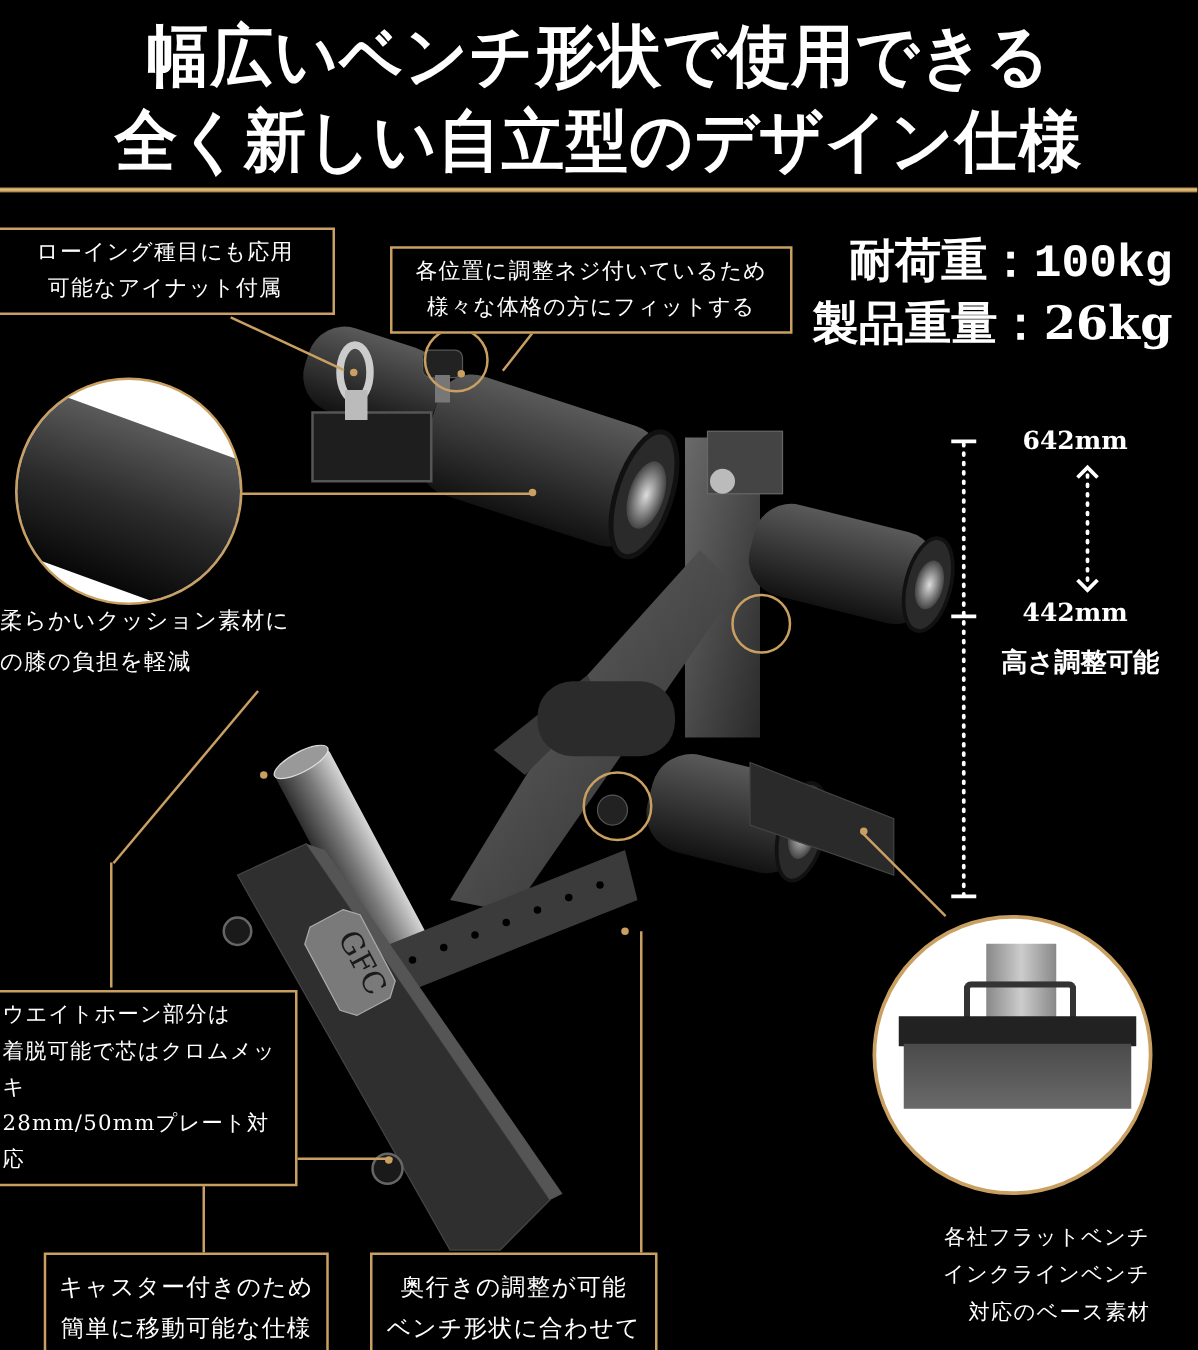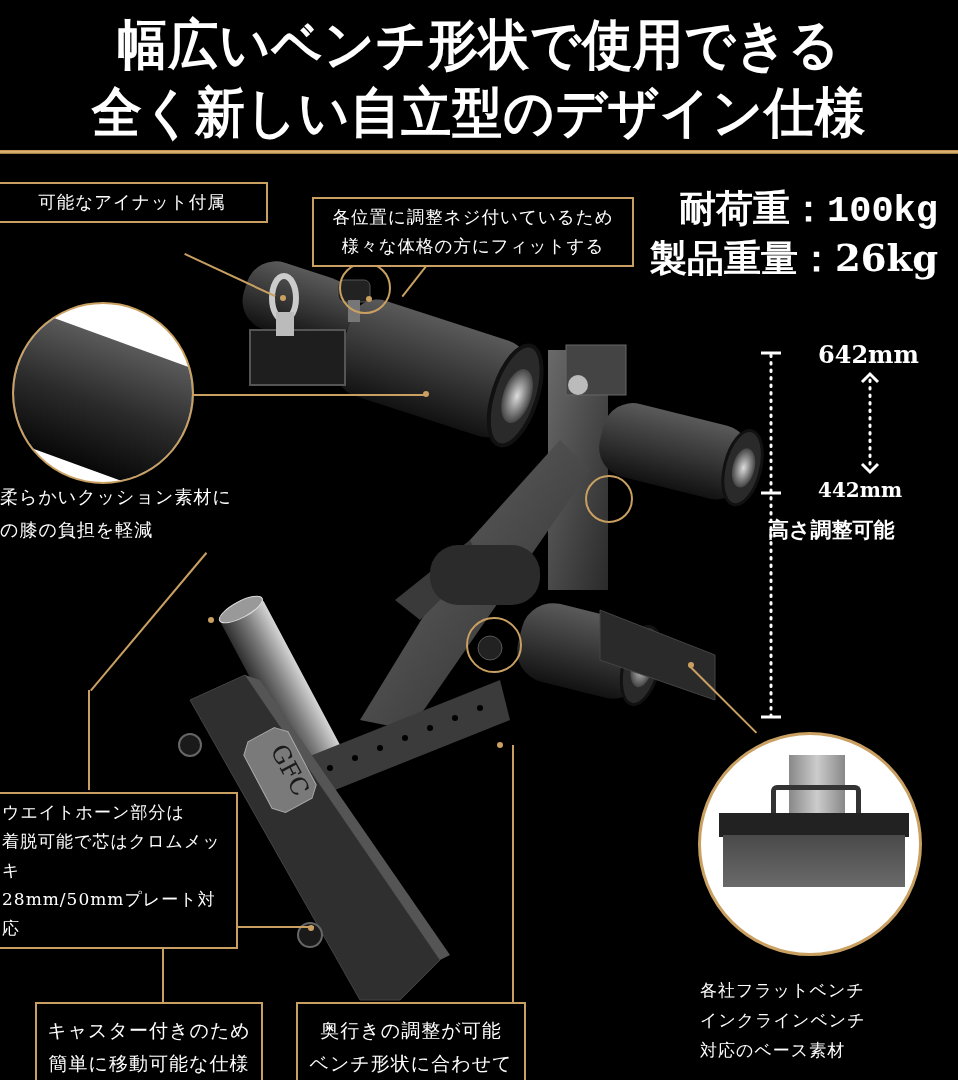--- a/index.html
+++ b/index.html
@@ -127,23 +127,23 @@
   <line x1="6" y1="8" x2="26" y2="8" stroke="#fff" stroke-width="3"></line>
   <line x1="16" y1="10" x2="16" y2="372" stroke="#fff" stroke-width="3" stroke-dasharray="1.5 6" stroke-linecap="round"></line>
   <line x1="6" y1="148" x2="26" y2="148" stroke="#fff" stroke-width="3"></line>
   <line x1="6" y1="372" x2="26" y2="372" stroke="#fff" stroke-width="3"></line>
 </svg>
 <svg class="abs" style="left:858px;top:370px" width="24" height="108">
   <polyline points="4,12 12,4 20,12" fill="none" stroke="#fff" stroke-width="3"></polyline>
   <line x1="12" y1="10" x2="12" y2="98" stroke="#fff" stroke-width="3" stroke-dasharray="1.5 6" stroke-linecap="round"></line>
   <polyline points="4,94 12,102 20,94" fill="none" stroke="#fff" stroke-width="3"></polyline>
 </svg>
-<div class="abs dim-text" style="left:818px;top:340px;font-size:24px;">642mm</div>
+<div class="abs dim-text" style="left:818px;top:340px;font-size:20px;">642mm</div>
 <div class="abs dim-text" style="left:818px;top:478px;font-size:20px;">442mm</div>
-<div class="abs dim-text" style="left:768px;top:516px;font-size:21px;">高さ調整可能</div>
+<div class="abs dim-text" style="left:801px;top:516px;font-size:21px;">高さ調整可能</div>
 
 <div class="abs line" style="left:185px;top:253px;width:100px;transform:rotate(25deg);"></div>
 <div class="abs dot" style="left:280px;top:295px;"></div>
 
 <div class="abs line" style="left:440px;top:250px;width:60px;transform:rotate(128deg);"></div>
 <div class="abs ring" style="left:339px;top:262px;width:52px;height:52px;"></div>
 <div class="abs dot" style="left:366px;top:296px;"></div>
 
 <div class="abs ring" style="left:12px;top:302px;width:182px;height:182px;overflow:hidden;background:#fff;">
   <div style="position:absolute;left:-40px;top:40px;width:280px;height:130px;transform:rotate(20deg);background:linear-gradient(#5a5a5a,#2b2b2b 50%,#080808);"></div>
@@ -170,20 +170,21 @@
 <div class="abs dot" style="left:688px;top:662px;"></div>
 
 <div class="abs ring" style="left:698px;top:732px;width:224px;height:224px;overflow:hidden;background:#fff;border-width:3px;">
   <div style="position:absolute;left:88px;top:20px;width:56px;height:78px;background:linear-gradient(90deg,#888,#ccc,#888);"></div>
   <div style="position:absolute;left:70px;top:50px;width:90px;height:30px;border:5px solid #333;border-bottom:none;border-radius:6px 6px 0 0;"></div>
   <div style="position:absolute;left:18px;top:78px;width:190px;height:24px;background:#222;"></div>
   <div style="position:absolute;left:22px;top:100px;width:182px;height:52px;background:linear-gradient(#4a4a4a,#6a6a6a);"></div>
 </div>
 
 <div class="abs callout" style="left:-4px;top:182px;width:272px;">
+  <div>ローイング種目にも応用</div>
   <div>可能なアイナット付属</div>
 </div>
 
 <div class="abs callout" style="left:312px;top:184px;width:322px;margin-top:13px;">
   <div>各位置に調整ネジ付いているため</div>
   <div>様々な体格の方にフィットする</div>
 </div>
 
 <div class="abs plain-text" style="left:0px;top:480px;">
   <div>柔らかいクッション素材に</div>
@@ -199,17 +200,17 @@
 <div class="abs callout" style="left:35px;top:1002px;width:228px;height:90px;padding-top:10px;font-size:19px;line-height:33px;">
   <div>キャスター付きのため</div>
   <div>簡単に移動可能な仕様</div>
 </div>
 
 <div class="abs callout" style="left:296px;top:1002px;width:230px;height:90px;padding-top:10px;font-size:19px;line-height:33px;">
   <div>奥行きの調整が可能</div>
   <div>ベンチ形状に合わせて</div>
 </div>
 
-<div class="abs plain-text" style="left:700px;top:975px;width:220px;text-align:left;font-size:17px;line-height:30px;">
+<div class="abs plain-text" style="left:700px;top:975px;width:220px;text-align:right;font-size:17px;line-height:30px;">
   <div>各社フラットベンチ</div>
   <div>インクラインベンチ</div>
   <div>対応のベース素材</div>
 </div>
 
 </body></html>

